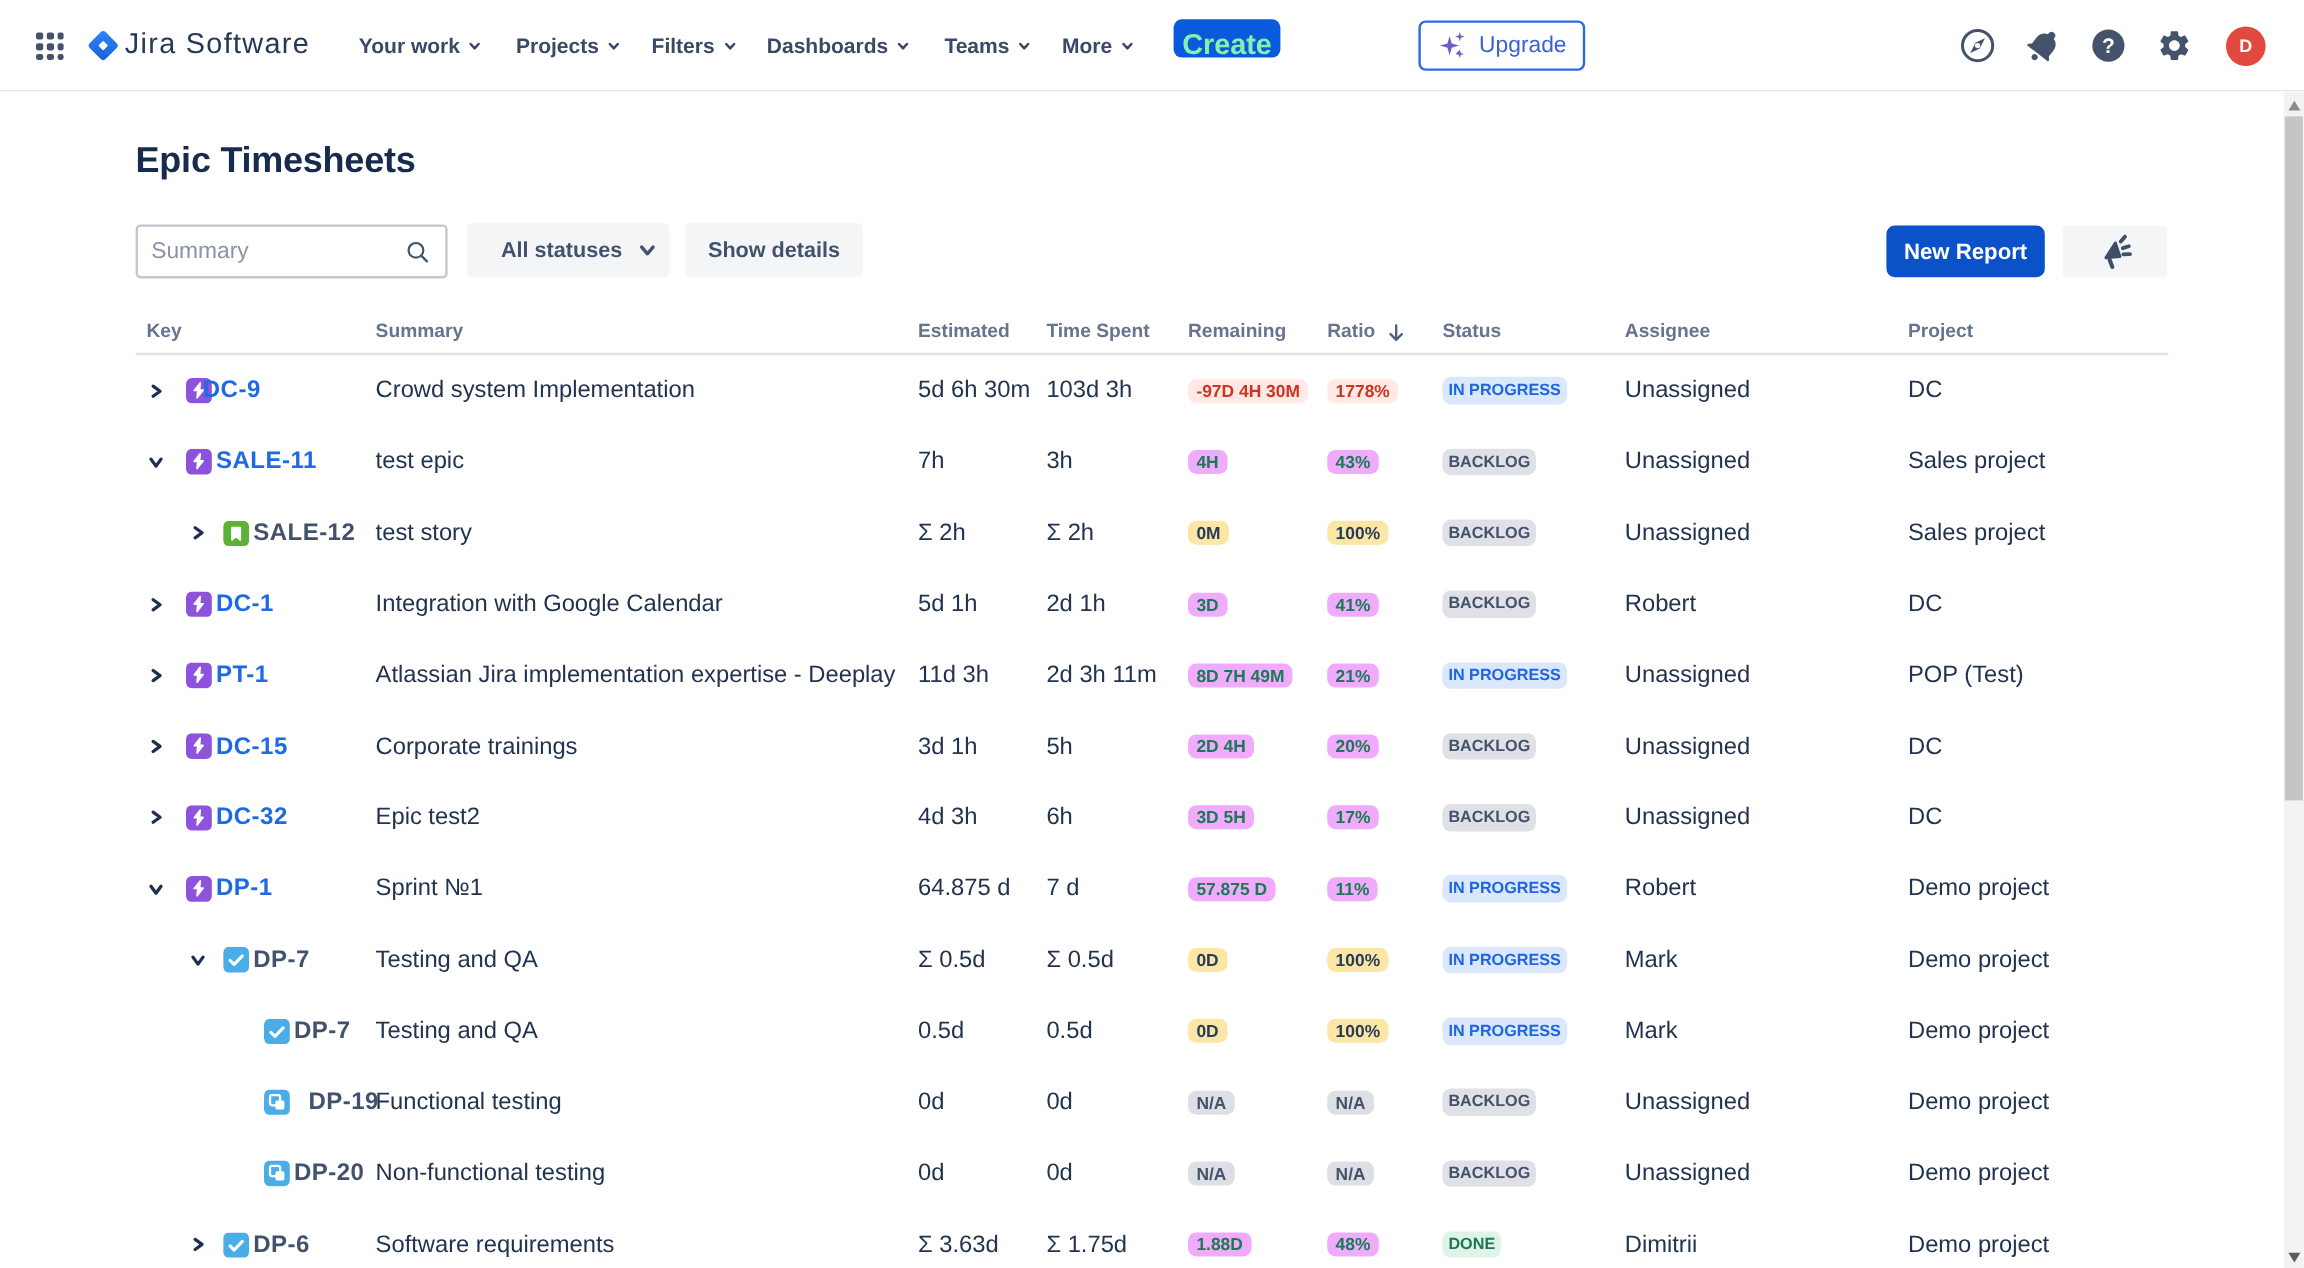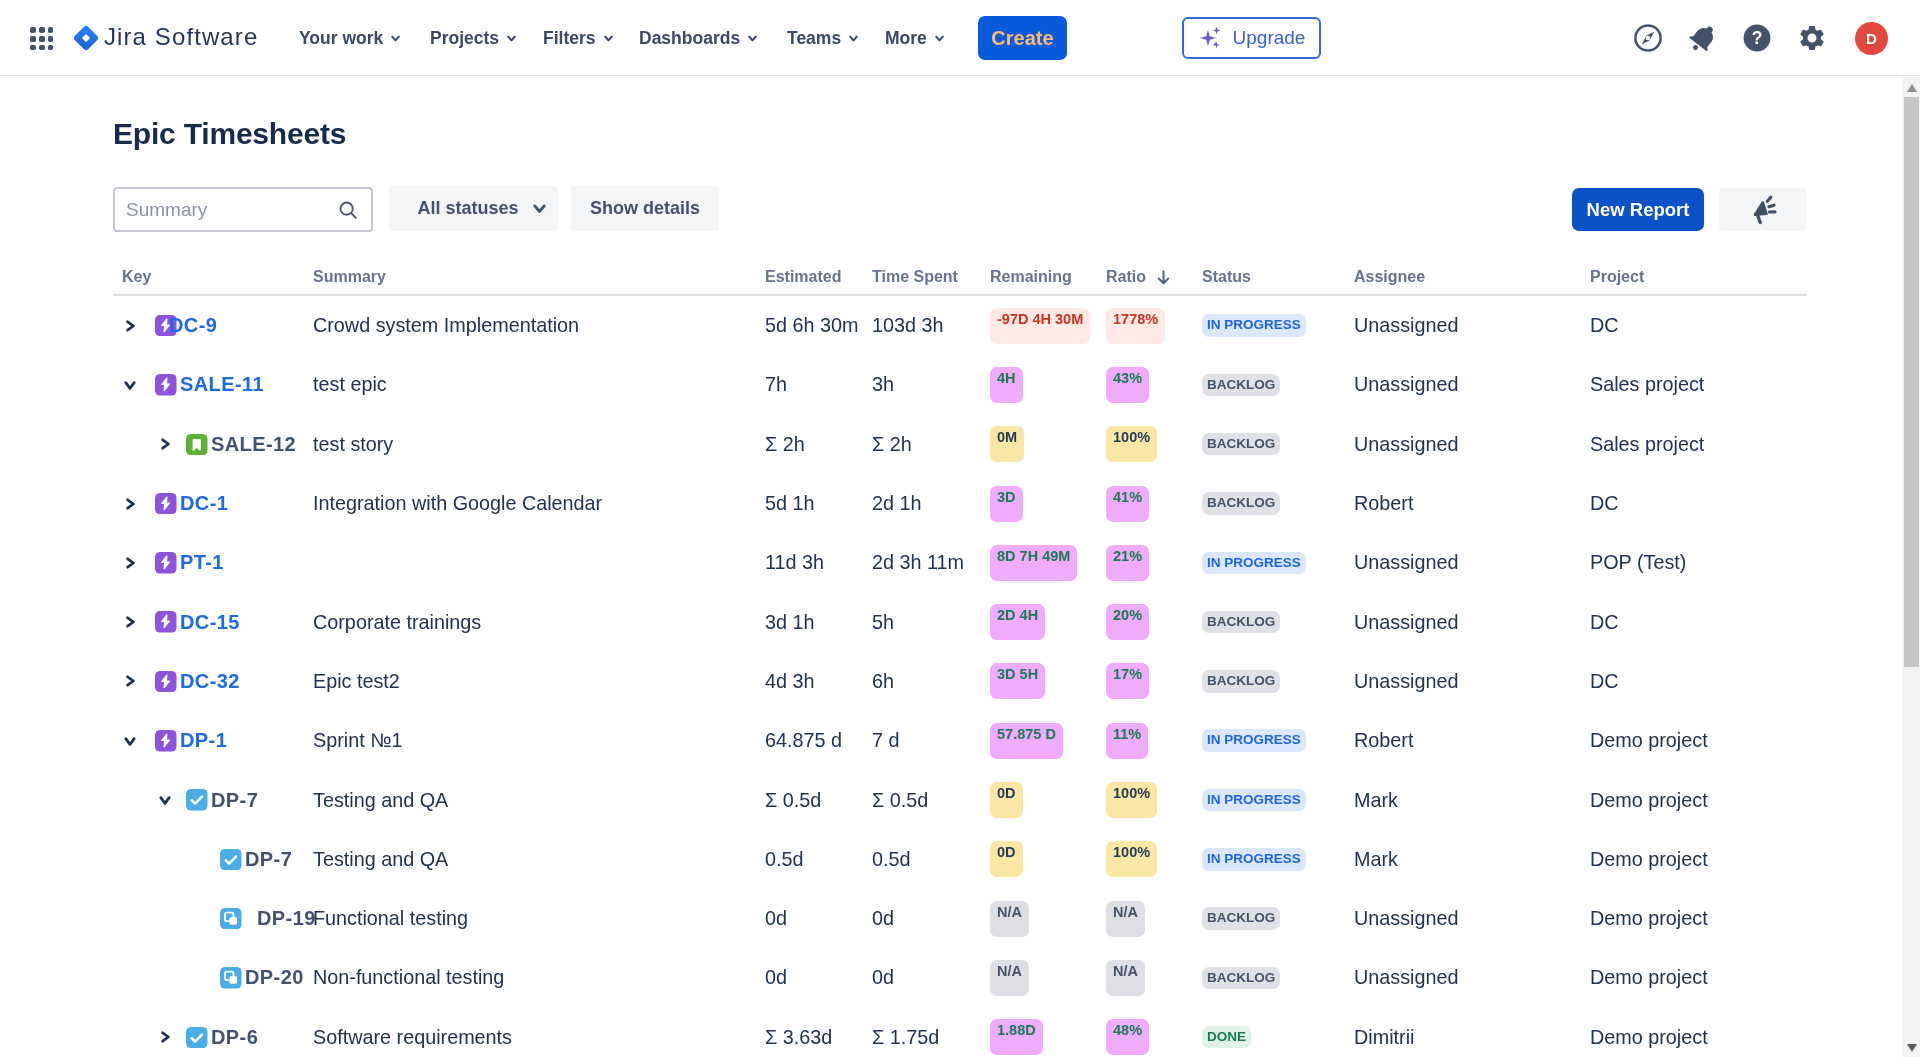--- a/index.html
+++ b/index.html
@@ -7,22 +7,22 @@
   font-family:"Liberation Sans", sans-serif; }
 
 .nav { position:absolute; left:0; top:0; width:1920px; height:76px; background:#fff;
   border-bottom:1px solid #E3E5E9; z-index:5; }
 .grid-ic { position:absolute; left:30px; top:27px; width:23px; height:23px; }
 .grid-ic div { position:absolute; width:5.9px; height:5.9px; border-radius:1.8px; background:#44536A; }
 .logo-d { position:absolute; left:70px; top:22px; width:32px; height:32px; }
 .brand { position:absolute; left:104px; top:23px; font-size:24px; font-weight:500; color:#253858; letter-spacing:1.1px; }
 .navitem { position:absolute; top:28px; font-size:17.5px; font-weight:700; color:#3A4A66; }
 .chev { display:inline-block; width:11px; height:11px; margin-left:7px; }
-.btn-create { position:absolute; left:978px; top:16px; width:89px; height:44px; background:#0A5BDC;
-  border-radius:7px; color:#fdba74; font-size:20px; font-weight:700; text-align:center; line-height:44px; }
+.btn-create { position:absolute; left:978px; top:16px; width:89px; height:32px; background:#0A5BDC;
+  border-radius:7px; color:#86efac; font-size:24px; font-weight:700; text-align:center; line-height:44px; }
 .btn-upgrade { position:absolute; left:1182px; top:17px; width:139px; height:42px; background:#fff;
   border:2px solid #2E6BE0; border-radius:6px; color:#3A62D8; font-size:19px; font-weight:400;
   display:flex; align-items:center; justify-content:center; gap:9px; }
 .searchbox { position:absolute; left:1344px; top:17px; width:274px; height:42px; background:#fff;
   border:2px solid #C7CCD4; border-radius:7px; display:flex; align-items:center; }
 .searchbox span { color:#76839A; font-size:19px; margin-left:10px; }
 .topic { position:absolute; top:23px; width:30px; height:30px; }
 .avatar { position:absolute; left:1855px; top:22px; width:33px; height:33px; border-radius:50%;
   background:#E2483D; color:#fff; font-size:15px; font-weight:700; text-align:center; line-height:33px; }
 
@@ -46,21 +46,21 @@
 
 .tbl { position:absolute; left:113px; top:258px; width:1694px; }
 .thead { position:relative; height:38px; border-bottom:2px solid #DFE1E6; }
 .thead span { position:absolute; top:10px; font-size:16px; font-weight:700; color:#66748F; }
 .row { position:relative; height:59.3px; }
 .cell { position:absolute; top:0; height:100%; display:flex; align-items:center; }
 .key-txt { font-size:20px; font-weight:700; letter-spacing:0.4px; }
 .kblue { color:#1D6AE5; }
 .kdark { color:#42526E; }
 .sum { font-size:19.8px; color:#22334F; }
-.pill { display:inline-block; height:36px; line-height:22.5px; border-radius:7px; padding:0 7px;
+.pill { display:inline-block; height:20px; line-height:22.5px; border-radius:7px; padding:0 7px;
   font-size:14.5px; font-weight:700; }
 .p-red { background:#FFE9E4; color:#CF3322; }
 .p-green { background:#f0abfc; color:#1B7A55; }
 .p-yellow { background:#FAE7A5; color:#2A3B5A; }
 .p-gray { background:#DDDFE4; color:#44536B; }
 .st { display:inline-block; height:22.5px; line-height:22.5px; border-radius:7px; padding:0 5px;
   font-size:13.5px; font-weight:700; letter-spacing:0px; }
 .st-blue { background:#DBE7FB; color:#1E66E2; }
 .st-gray { background:#DFE1E6; color:#44536B; }
 .st-green { background:#DFF3E9; color:#1B7A55; }
@@ -279,20 +279,21 @@
       </div>
 <div class="row">
         <svg class="tchev" style="left:10px" viewBox="0 0 14 14">
           <polyline points="4.6,2.8 10.4,7 4.6,11.2" fill="none" stroke="#1E2F50" stroke-width="2.7" stroke-linecap="round" stroke-linejoin="round"></polyline>
         </svg>
         <svg class="ic" style="left:42px" viewBox="0 0 24 24">
           <rect width="24" height="24" rx="5.2" fill="#8E53DC"></rect>
           <path d="M13.2 4.6 L7.7 11.6 L11 11.6 L10.3 18.4 L15.9 11.3 L12.6 11.3 Z" fill="#fff" stroke="#fff" stroke-width="1.6" stroke-linejoin="round"></path>
         </svg>
         <span class="cell key-txt kblue" style="left:67px">PT-1</span>
+        <span class="cell sum" style="left:200px">Atlassian Jira implementation expertise - Deeplay</span>
         <span class="cell sum" style="left:652px">11d 3h</span>
         <span class="cell sum" style="left:759px">2d 3h 11m</span>
         <span class="cell" style="left:877px">
           <span class="pill p-green">8D 7H 49M</span>
         </span>
         <span class="cell" style="left:993px">
           <span class="pill p-green">21%</span>
         </span>
         <span class="cell" style="left:1089px">
           <span class="st st-blue">IN PROGRESS</span>

